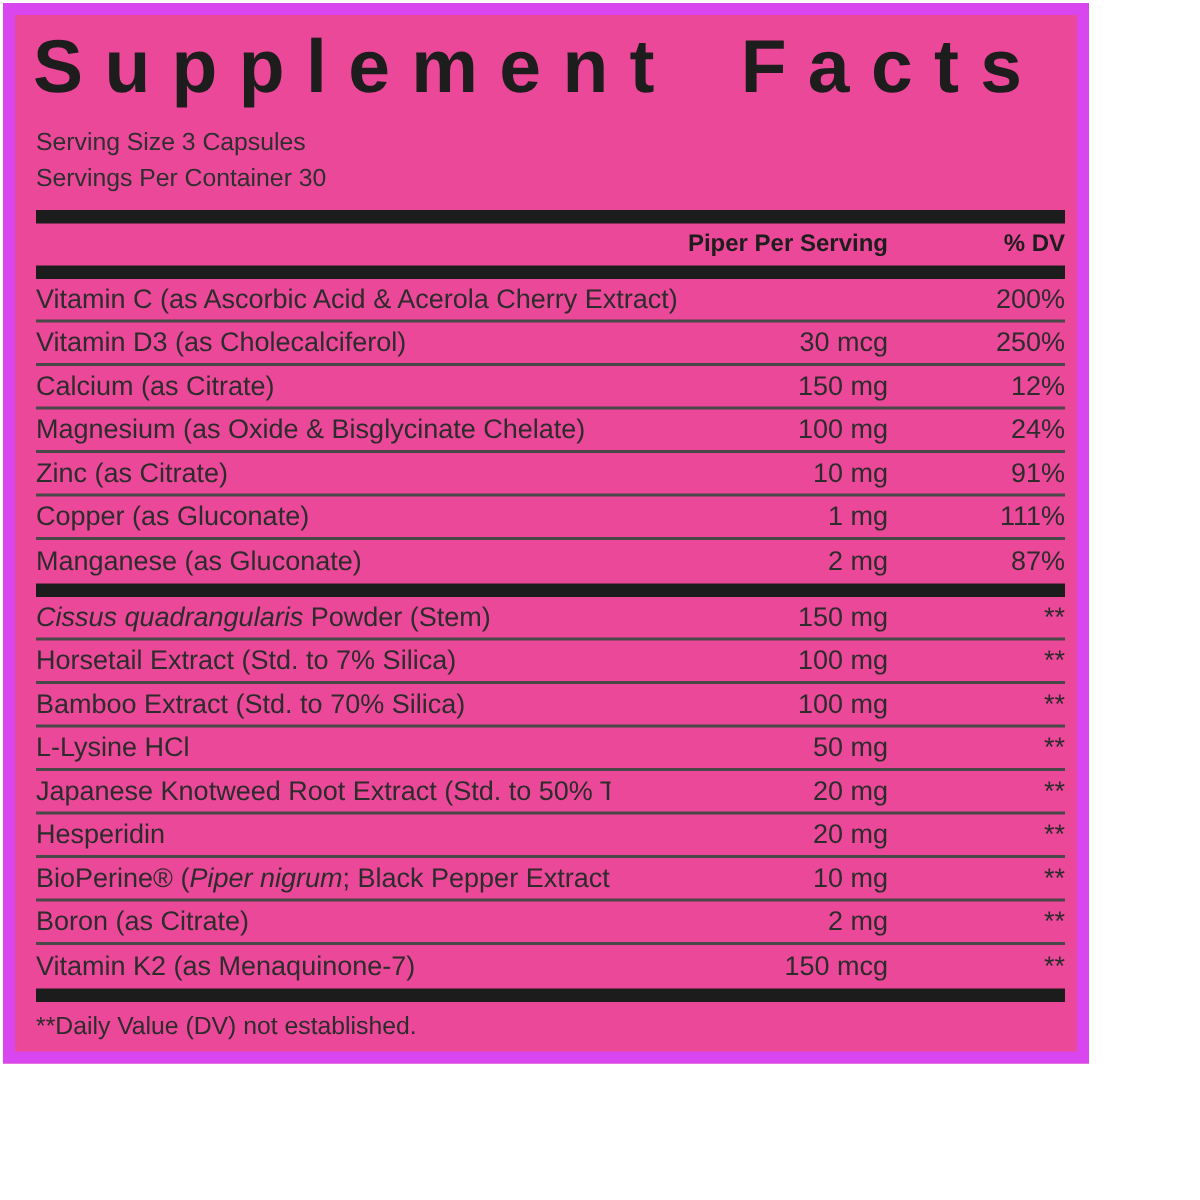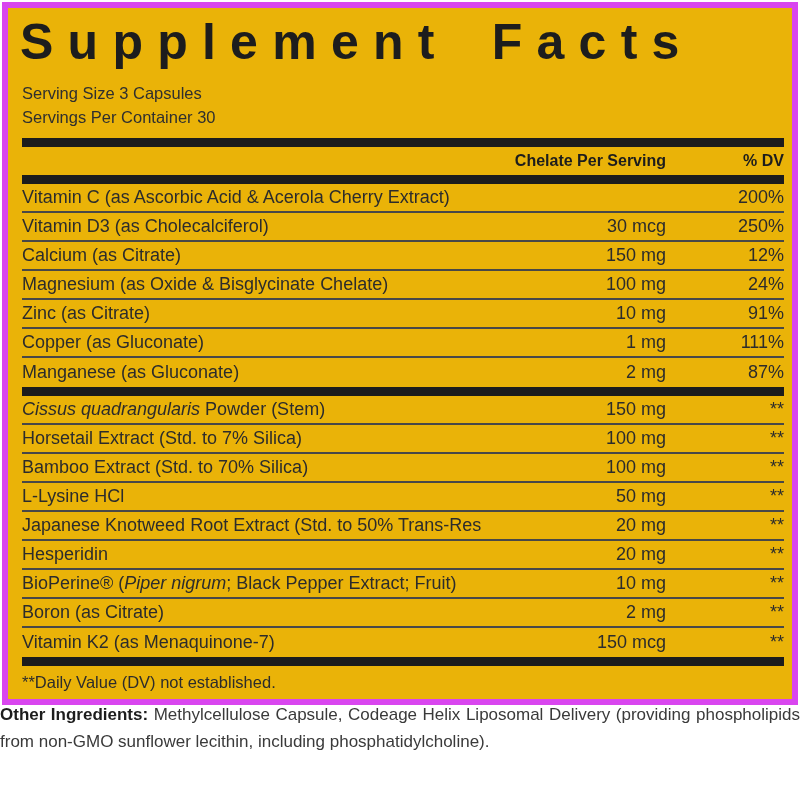--- a/index.html
+++ b/index.html
@@ -7,24 +7,24 @@
     position:relative;
     width:800px;height:800px;
     background:#ffffff;
     font-family:"Liberation Sans", sans-serif;
     color:#2c2c2c;
     overflow:hidden;
   }
   .facts-box{
     position:absolute;
     left:2px;top:2px;
-    width:796px;
+    width:724px;
     box-sizing:border-box;
-    border:6px solid #d946ef;
-    background:#eab308;
+    border:8px solid #d946ef;
+    background:#ec4899;
     padding:0 8px 0 14px;
   }
   .panel-title{
     margin:8px 0 12px -2px;
     font-size:50px;
     font-weight:800;
     letter-spacing:0.285em;
     word-spacing:0.30em;
     color:#1d1d1d;
     white-space:nowrap;
@@ -91,21 +91,21 @@
     <div class="panel-title">Supplement Facts</div>
 
     <div class="serving-line">Serving Size 3 Capsules</div>
 
     <div class="serving-line">Servings Per Container 30</div>
 
     <div class="bar top"></div>
 
     <div class="header-row">
       <div class="spacer"></div>
-      <div class="amt-h">Chelate Per Serving</div>
+      <div class="amt-h">Piper Per Serving</div>
       <div class="dv-h">% DV</div>
     </div>
 
     <div class="bar"></div>
 
     <div>
         <div class="row">
           <div class="name"><span>Vitamin C (as Ascorbic Acid &amp; Acerola Cherry Extract)</span></div>
           <div class="dv">200%</div>
         </div>
@@ -186,15 +186,14 @@
           <div class="dv">**</div>
         </div>
       </div>
 
     <div class="bar"></div>
 
     <div class="footnote">**Daily Value (DV) not established.</div>
 
   </div>
 
-  <p class="other-ing"><b>Other Ingredients:</b><span> Methylcellulose Capsule, Codeage Helix Liposomal Delivery (providing phospholipids from non-GMO sunflower lecithin, including phosphatidylcholine).</span></p>
 
 </div>
 
 </body></html>

